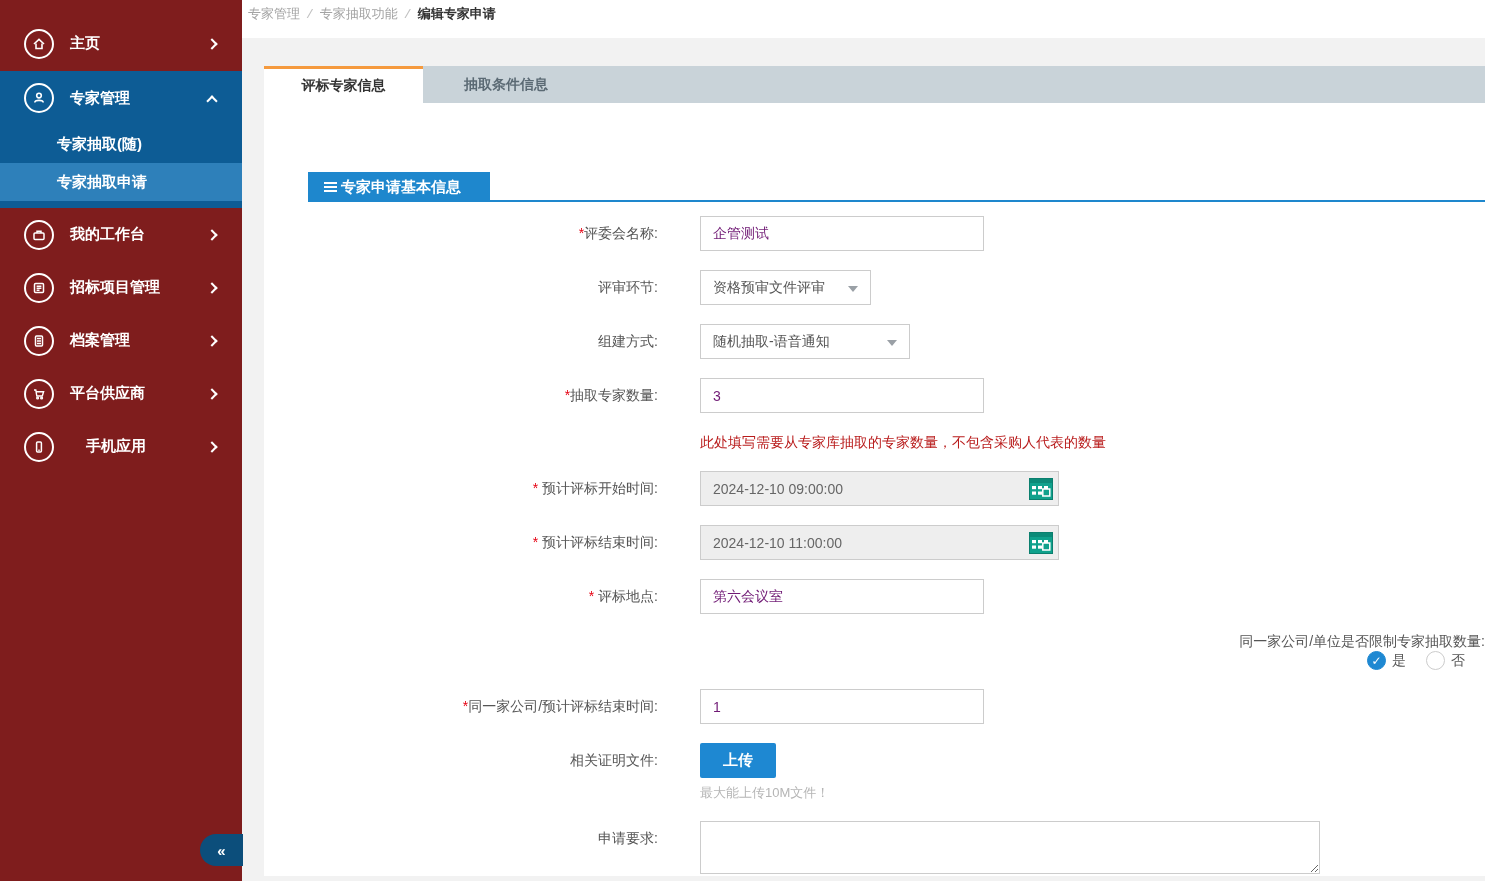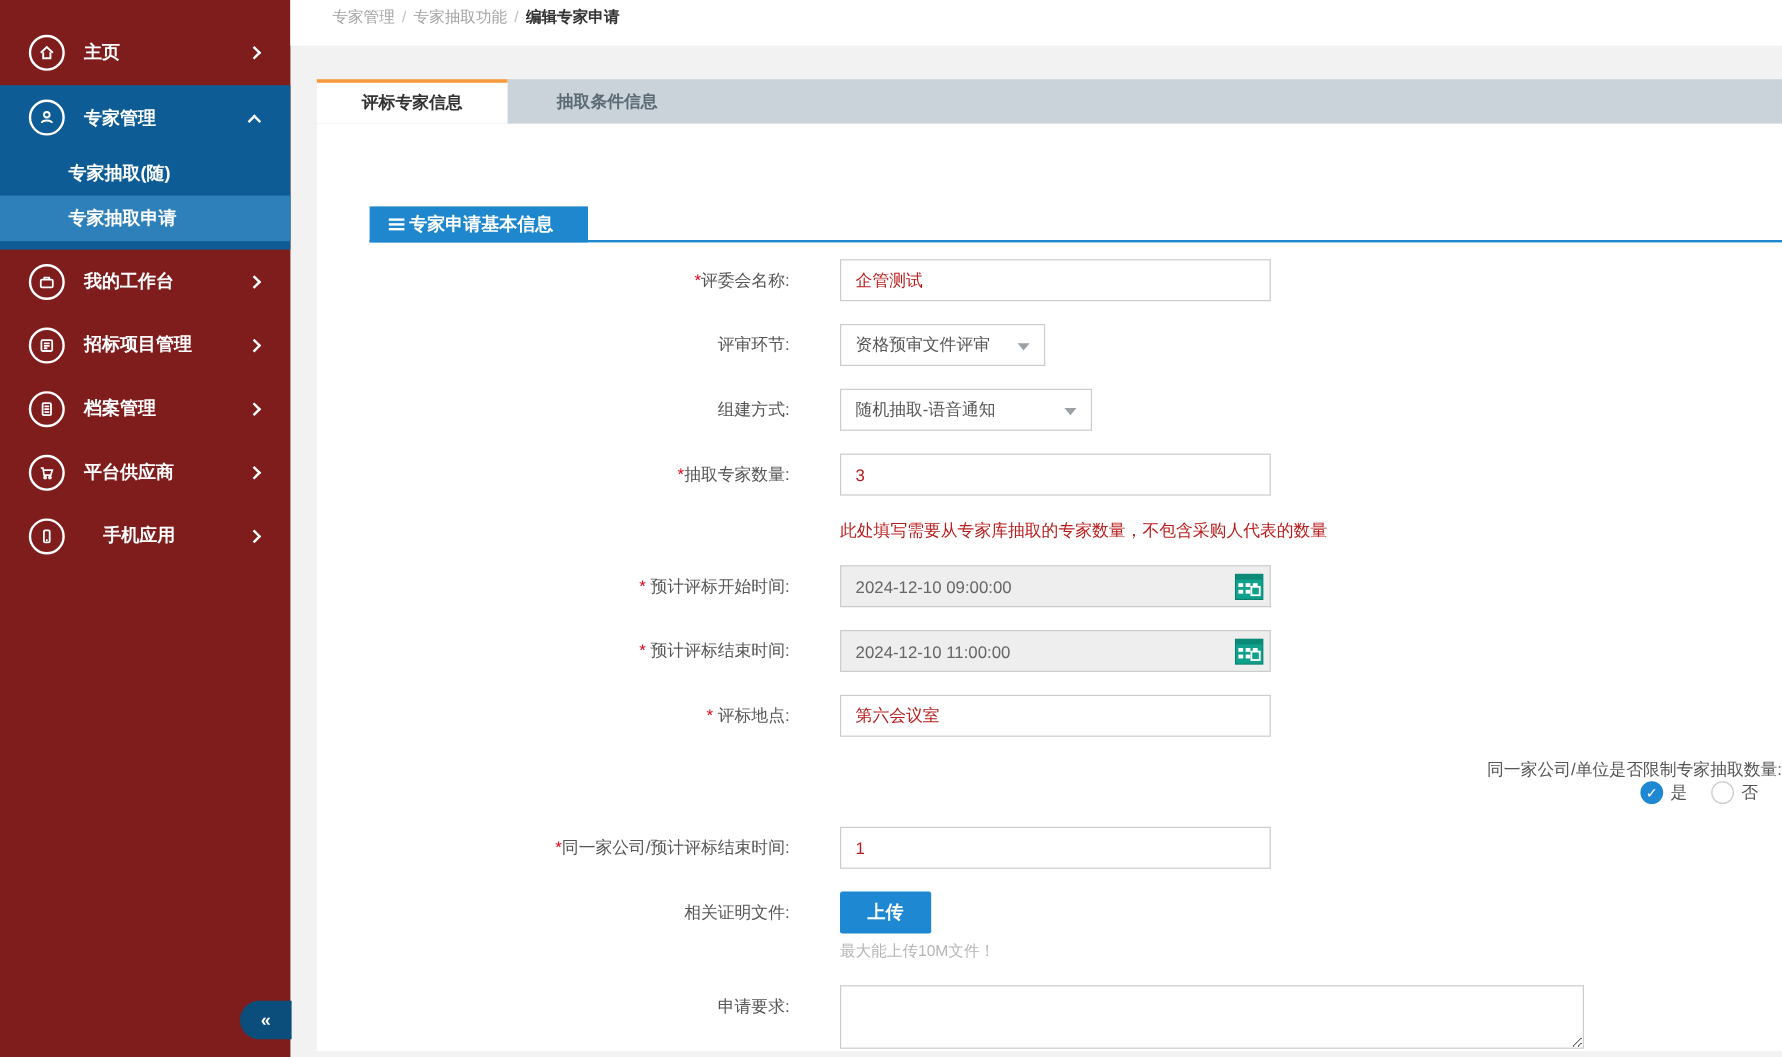--- a/index.html
+++ b/index.html
@@ -18,21 +18,21 @@
   .nav-group { position:absolute; left:0; width:242px; background:#0d5c95; }
   .sub-item { height:38px; display:flex; align-items:center; padding-left:57px; color:#fff;
               font-size:15px; font-weight:bold; cursor:pointer; }
   .sub-item.checked-active { background:#2e80ba; }
   .collapse-pill { position:absolute; left:200px; top:834px; width:43px; height:32px; background:#0c4e7b;
                    border-radius:16px 0 0 16px; color:#fff; display:flex; align-items:center;
                    justify-content:center; font-size:15px; font-weight:bold; cursor:pointer; }
 
   
   .crumb-bar { position:absolute; left:242px; top:0; width:1243px; height:38px; background:#fff;
-               padding:5px 0 0 35px; font-size:13px; }
+               padding:5px 0 0 6px; font-size:13px;font-family:Liberation Mono, monospace; }
   .crumb-bar a { color:#a3a3a3; text-decoration:none; cursor:pointer; }
   .crumb-sep { color:#c0c0c0; margin:0 6px; }
   .crumb-cur { color:#333; font-weight:bold; }
 
   
   .panel { position:absolute; left:264px; top:66px; width:1221px; height:810px; background:#fff; }
   .tabbar { position:absolute; left:0; top:0; width:1221px; height:37px; background:#c9d3d9; }
   .tab { position:absolute; top:0; height:37px; display:flex; align-items:center; justify-content:center;
          font-size:14px; cursor:pointer; }
   .tab.active { left:0; width:159px; background:#fff; border-top:3px solid #f59a3e; color:#333; font-weight:bold; }
@@ -46,22 +46,22 @@
 
   
   .form { position:absolute; left:0; top:150px; right:0; }
   .frow { display:flex; margin-bottom:19px; }
   .flabel { width:394px; flex-shrink:0; text-align:right; padding-top:9px; font-size:14px; color:#555; }
   .frow.vcenter { align-items:flex-end;flex-direction:column; }
   .frow.vcenter .flabel { padding-top:0; }
   .fctl { margin-left:42px; }
   .star { color:#e60012; white-space:pre; }
 
-  .tinput { width:359px; height:35px; border:1px solid #ccc; background:#fff; padding:0 12px;
-            font-size:14px; color:#b91c1c; font-family:inherit; outline:none; }
+  .tinput { width:284px; height:35px; border:1px solid #ccc; background:#fff; padding:0 12px;
+            font-size:14px; color:#701a75; font-family:inherit; outline:none; }
   .sel { height:35px; border:1px solid #ccc; background:#fff; display:flex; align-items:center;
          padding:0 12px; font-size:14px; color:#555; position:relative; cursor:pointer; }
   .sel .caret { position:absolute; right:12px; top:15px; width:0; height:0;
                 border-left:5px solid transparent; border-right:5px solid transparent; border-top:6px solid #9aa0a6; }
   .sel.w1 { width:171px; }
   .sel.w2 { width:210px; }
 
   .hint-red { font-size:14px; color:#b91c1c; padding-top:2px; }
   .hint-gray { font-size:13px; color:#b5b5b5; margin-top:6px; }
 

